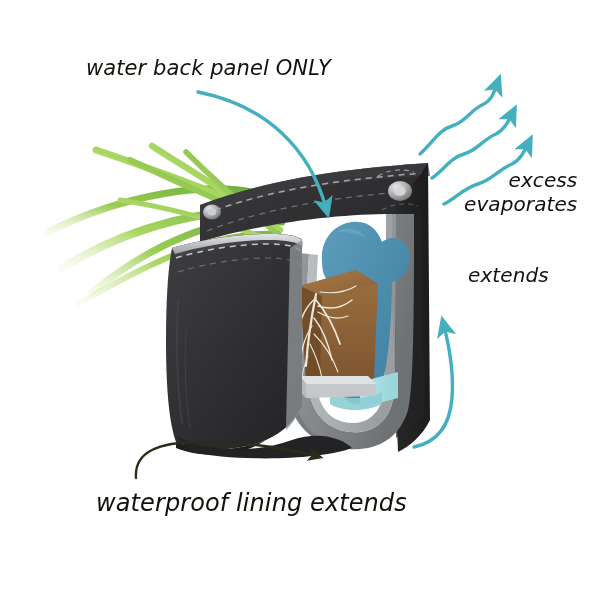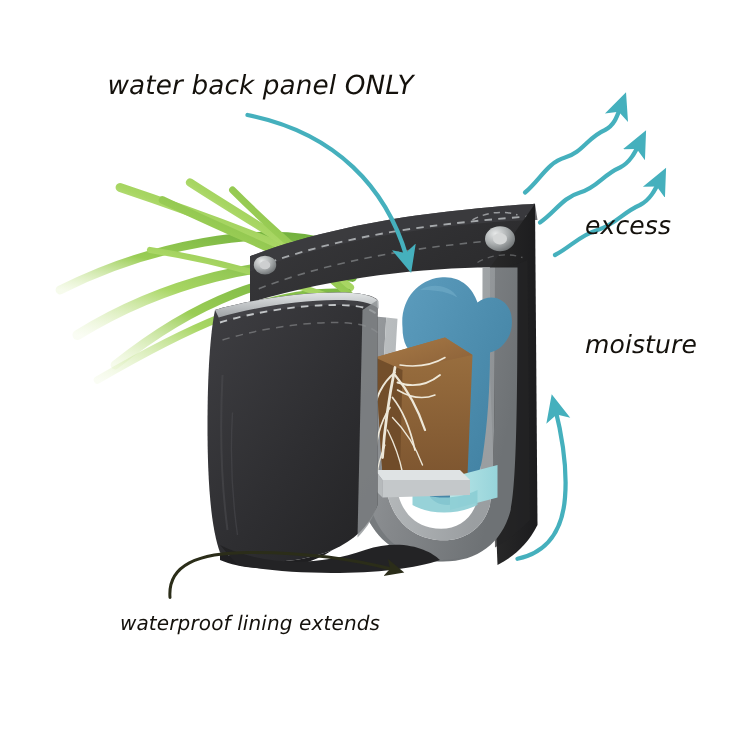--- a/index.html
+++ b/index.html
@@ -8,21 +8,21 @@
   #stage{position:relative;width:600px;height:600px;background:#ffffff;padding-left:43px;}
   #art{position:absolute;left:0;top:0;width:600px;height:600px;}
   .lbl{position:absolute;font-style:italic;color:#14110c;
        font-family:"DejaVu Sans","Liberation Sans",sans-serif;
        white-space:nowrap;line-height:1.22;letter-spacing:.1px;}
   #lbl-water{left:86px;top:56px;font-size:21px;}
   #lbl-excess{left:468px;top:168px;font-size:20px;text-align:right;}
   #lbl-excess .l2{display:block;margin-left:-4px;}
   #lbl-felt{left:460px;top:263px;font-size:20px;}
   #lbl-felt .l2{display:block;margin-left:8px;}
-  #lbl-proof{left:96px;top:489px;font-size:16px;text-align:center;}
+  #lbl-proof{left:96px;top:489px;font-size:24px;text-align:center;}
   #lbl-proof .l2{display:block;}
 </style>
 </head>
 <body>
 
 <div id="stage">
 
   <svg id="art" viewBox="0 0 600 600">
     <defs>
       <linearGradient id="gFeltBack" x1="0" y1="0" x2="1" y2="1">
@@ -215,23 +215,24 @@
 
     <path d="M414,447 C438,442 450,424 452,398 C454,374 450,350 444,326" stroke="#45b0bd" stroke-width="3.4" fill="none" stroke-linecap="round" marker-end="url(#mTeal)"></path>
 
     <path d="M136,478 C134,452 158,442 200,442 C246,442 286,448 316,456" stroke="#2b2d19" stroke-width="2.4" fill="none" stroke-linecap="round" marker-end="url(#mOlive)"></path>
   </svg>
 
   <div class="lbl" id="lbl-water">water back panel ONLY</div>
 
   <div class="lbl" id="lbl-excess">
     <span>excess</span>
+    <span class="l2">evaporates</span>
   </div>
 
   <div class="lbl" id="lbl-felt">
-    <span class="l2">moisture</span>
+    <span class="l2">extends</span>
   </div>
 
   <div class="lbl" id="lbl-proof">
     <span>waterproof lining extends</span>
   </div>
 
 </div>
 
 </body></html>

